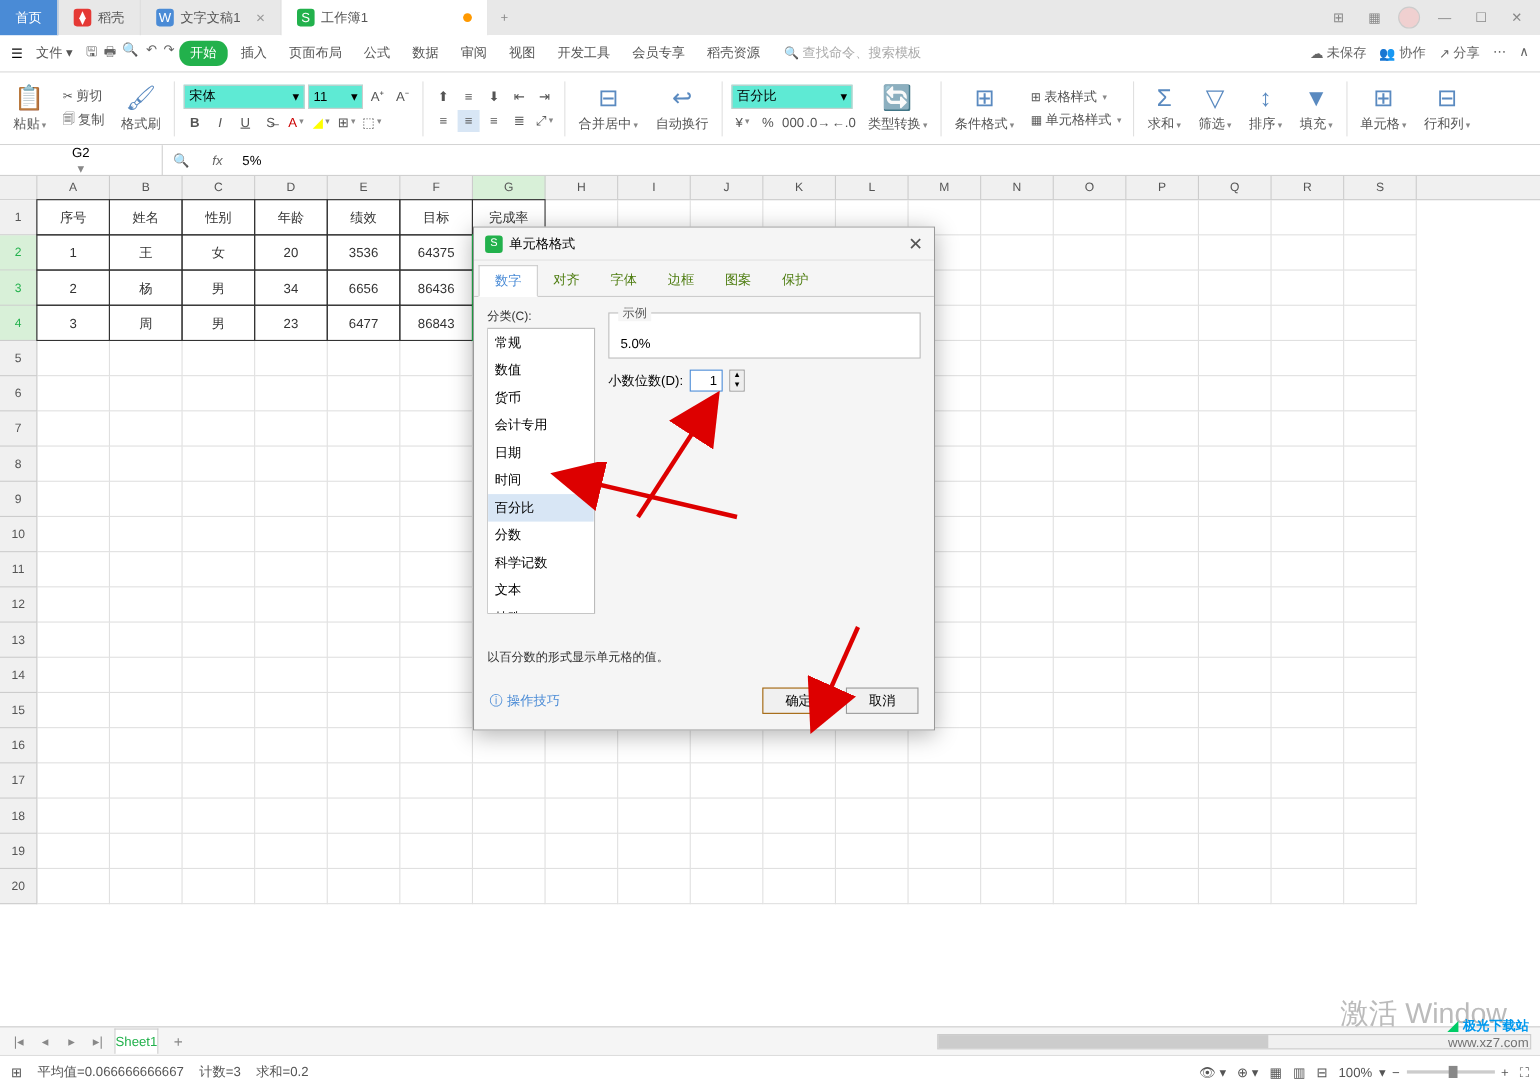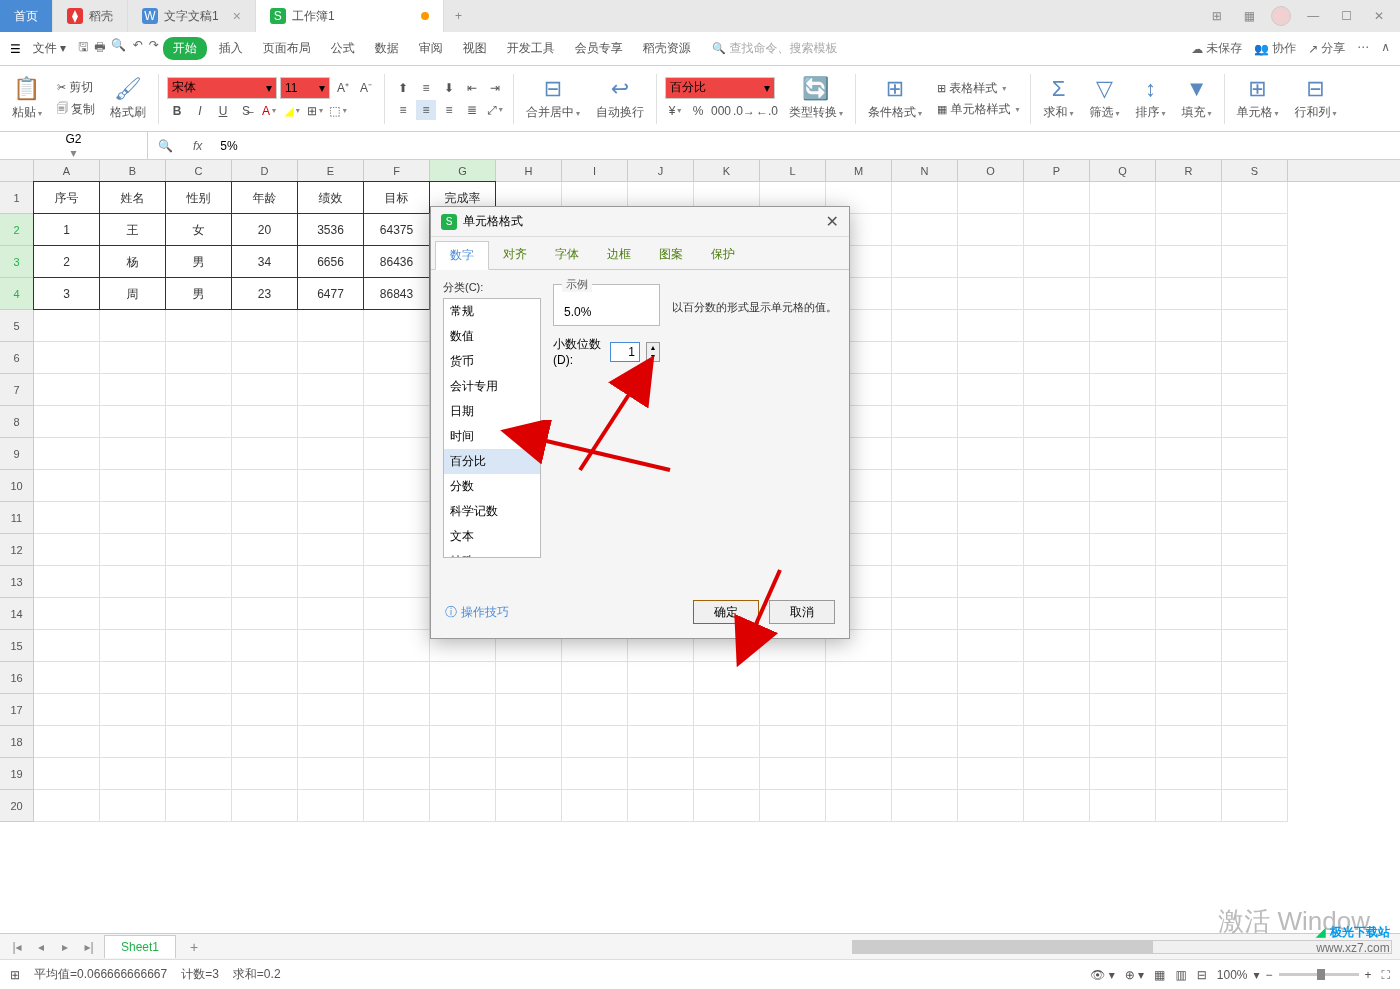--- a/index.html
+++ b/index.html
@@ -26,21 +26,21 @@
 .menubar .right { margin-left: auto; display: flex; gap: 12px; color: #666; }
 .menubar .right .lk { display: flex; gap: 3px; align-items: center; cursor: pointer; }
 
 
 .ribbon { height: 66px; background: #fff; border-bottom: 1px solid #d0d0d0; display: flex; align-items: center; padding: 0 8px; gap: 8px; overflow: hidden; }
 .grouph { display: flex; flex-direction: column; gap: 2px; }
 .sep { width: 1px; height: 50px; background: #e0e0e0; }
 .bigbtn { display: flex; flex-direction: column; align-items: center; gap: 2px; color: #555; padding: 2px 4px; cursor: pointer; }
 .bigbtn .gicon { font-size: 22px; color: #5a8ac0; }
 .smbtn { display: flex; align-items: center; gap: 3px; color: #555; padding: 1px 3px; cursor: pointer; font-size: 11px; }
-.combo { height: 22px; border: 1px solid #ccc; background: #ef4444; display: flex; align-items: center; padding: 0 4px; gap: 0; font-size: 11px; }
+.combo { height: 22px; border: 1px solid #ccc; background: #5eead4; display: flex; align-items: center; padding: 0 4px; gap: 0; font-size: 11px; }
 .row { display: flex; gap: 3px; align-items: center; }
 .btnicon { width: 20px; height: 20px; display: flex; align-items: center; justify-content: center; color: #555; cursor: pointer; border: 1px solid transparent; }
 .dd::after { content: "▾"; font-size: 8px; color: #888; margin-left: 2px; }
 
 
 .fbar { height: 28px; border-bottom: 1px solid #d0d0d0; display: flex; align-items: center; background: #fff; }
 .namebox { width: 148px; border-right: 1px solid #d0d0d0; display: flex; align-items: center; padding: 0 6px; justify-content: space-between; flex-direction: column; }
 .namebox input { border: none; outline: none; width: 100px; text-align: center; }
 .fx { padding: 0 10px; color: #666; }
 .finput { flex: 1; padding: 0 8px; }
@@ -62,21 +62,21 @@
 .cell.sel { outline: 2px solid #22b14c; outline-offset: -1px; }
 
 
 .dialog { position: absolute; left: 430px; top: 206px; width: 420px; background: #f5f5f5; border: 1px solid #999; box-shadow: 0 4px 20px rgba(0,0,0,.3); }
 .dtitle { height: 30px; background: #f5f5f5; display: flex; align-items: center; padding: 0 10px; border-bottom: 1px solid #ddd; }
 .dtitle .ti { width: 16px; height: 16px; background: #22b14c; border-radius: 3px; margin-right: 6px; display: flex; align-items: center; justify-content: center; color: #fff; font-size: 10px; }
 .dtitle .dclose { margin-left: auto; cursor: pointer; font-size: 16px; color: #555; }
 .dtabs { display: flex; background: #f5f5f5; padding: 4px 4px 0; border-bottom: 1px solid #ccc; }
 .dtab { padding: 5px 14px; color: #4d7c0f; cursor: pointer; }
 .dtab.act { background: #fff; border: 1px solid #ccc; border-bottom: 1px solid #fff; margin-bottom: -1px; color: #4a8bd6; }
-.dbody { padding: 10px 12px; background: #f5f5f5; display: flex; gap: 12px; min-height: 320px; flex-direction: row; }
+.dbody { padding: 10px 12px; background: #f5f5f5; display: flex; gap: 12px; min-height: 320px; flex-direction: column; }
 .dcols { display: flex; gap: 12px; flex: 1; }
 .catlbl { font-size: 11px; color: #333; margin-bottom: 3px; }
 .catlist { width: 98px; height: 260px; background: #fff; border: 1px solid #bbb; overflow: auto; }
 .catlist div { padding: 4px 6px; cursor: pointer; }
 .catlist div.selcat { background: #d8e6f5; }
 .rpanel { flex: 1; }
 .preview { border: 1px solid #bbb; background: #fff; padding: 20px 10px 6px; position: relative; margin-top: 4px; margin-bottom: 10px; }
 .preview .lbl { position: absolute; top: -8px; left: 8px; background: #f5f5f5; padding: 0 4px; font-size: 11px; color: #555; }
 .decrow { display: flex; align-items: center; gap: 6px; }
 .decrow input { width: 30px; border: 1px solid #4a8bd6; padding: 2px 4px; text-align: right; }
@@ -88,21 +88,21 @@
 .dfoot .btns { margin-left: auto; display: flex; gap: 10px; }
 .dbtn { width: 66px; height: 24px; border: 1px solid #999; background: #f0f0f0; cursor: pointer; }
 .dbtn.ok { border: 1px solid #a16207; }
 
 
 .arrow { position: absolute; pointer-events: none; }
 
 
 .sheetbar { position: absolute; bottom: 30px; left: 0; right: 0; height: 26px; border-top: 1px solid #ccc; background: #f5f5f5; display: flex; align-items: center; padding: 0 8px; gap: 6px; }
 .navbtn { width: 18px; text-align: center; color: #888; cursor: pointer; }
-.sheettab { padding: 4px 16px; background: #fff; border: 1px solid #ccc; border-bottom: none; color: #22b14c; cursor: pointer; }
+.sheettab { padding: 4px 0; background: #fff; border: 1px solid #ccc; border-bottom: none; color: #22b14c; cursor: pointer; }
 .addsheet { color: #888; padding: 0 8px; cursor: pointer; font-size: 14px; }
 .hscroll { margin-left: auto; width: 540px; height: 14px; background: #f0f0f0; border: 1px solid #ccc; position: relative; }
 .hscroll .thumb { position: absolute; left: 0; top: 0; height: 100%; width: 300px; background: #ccc; }
 
 
 .status { position: absolute; bottom: 0; left: 0; right: 0; height: 30px; background: #fff; border-top: 1px solid #ddd; display: flex; align-items: center; padding: 0 10px; gap: 14px; color: #555; font-size: 11px; }
 .status .right { margin-left: auto; display: flex; gap: 10px; align-items: center; }
 .zoom { display: flex; align-items: center; gap: 6px; }
 .zslider { width: 80px; height: 3px; background: #ccc; position: relative; }
 .zslider .zk { position: absolute; left: 38px; top: -4px; width: 8px; height: 11px; background: #888; }

